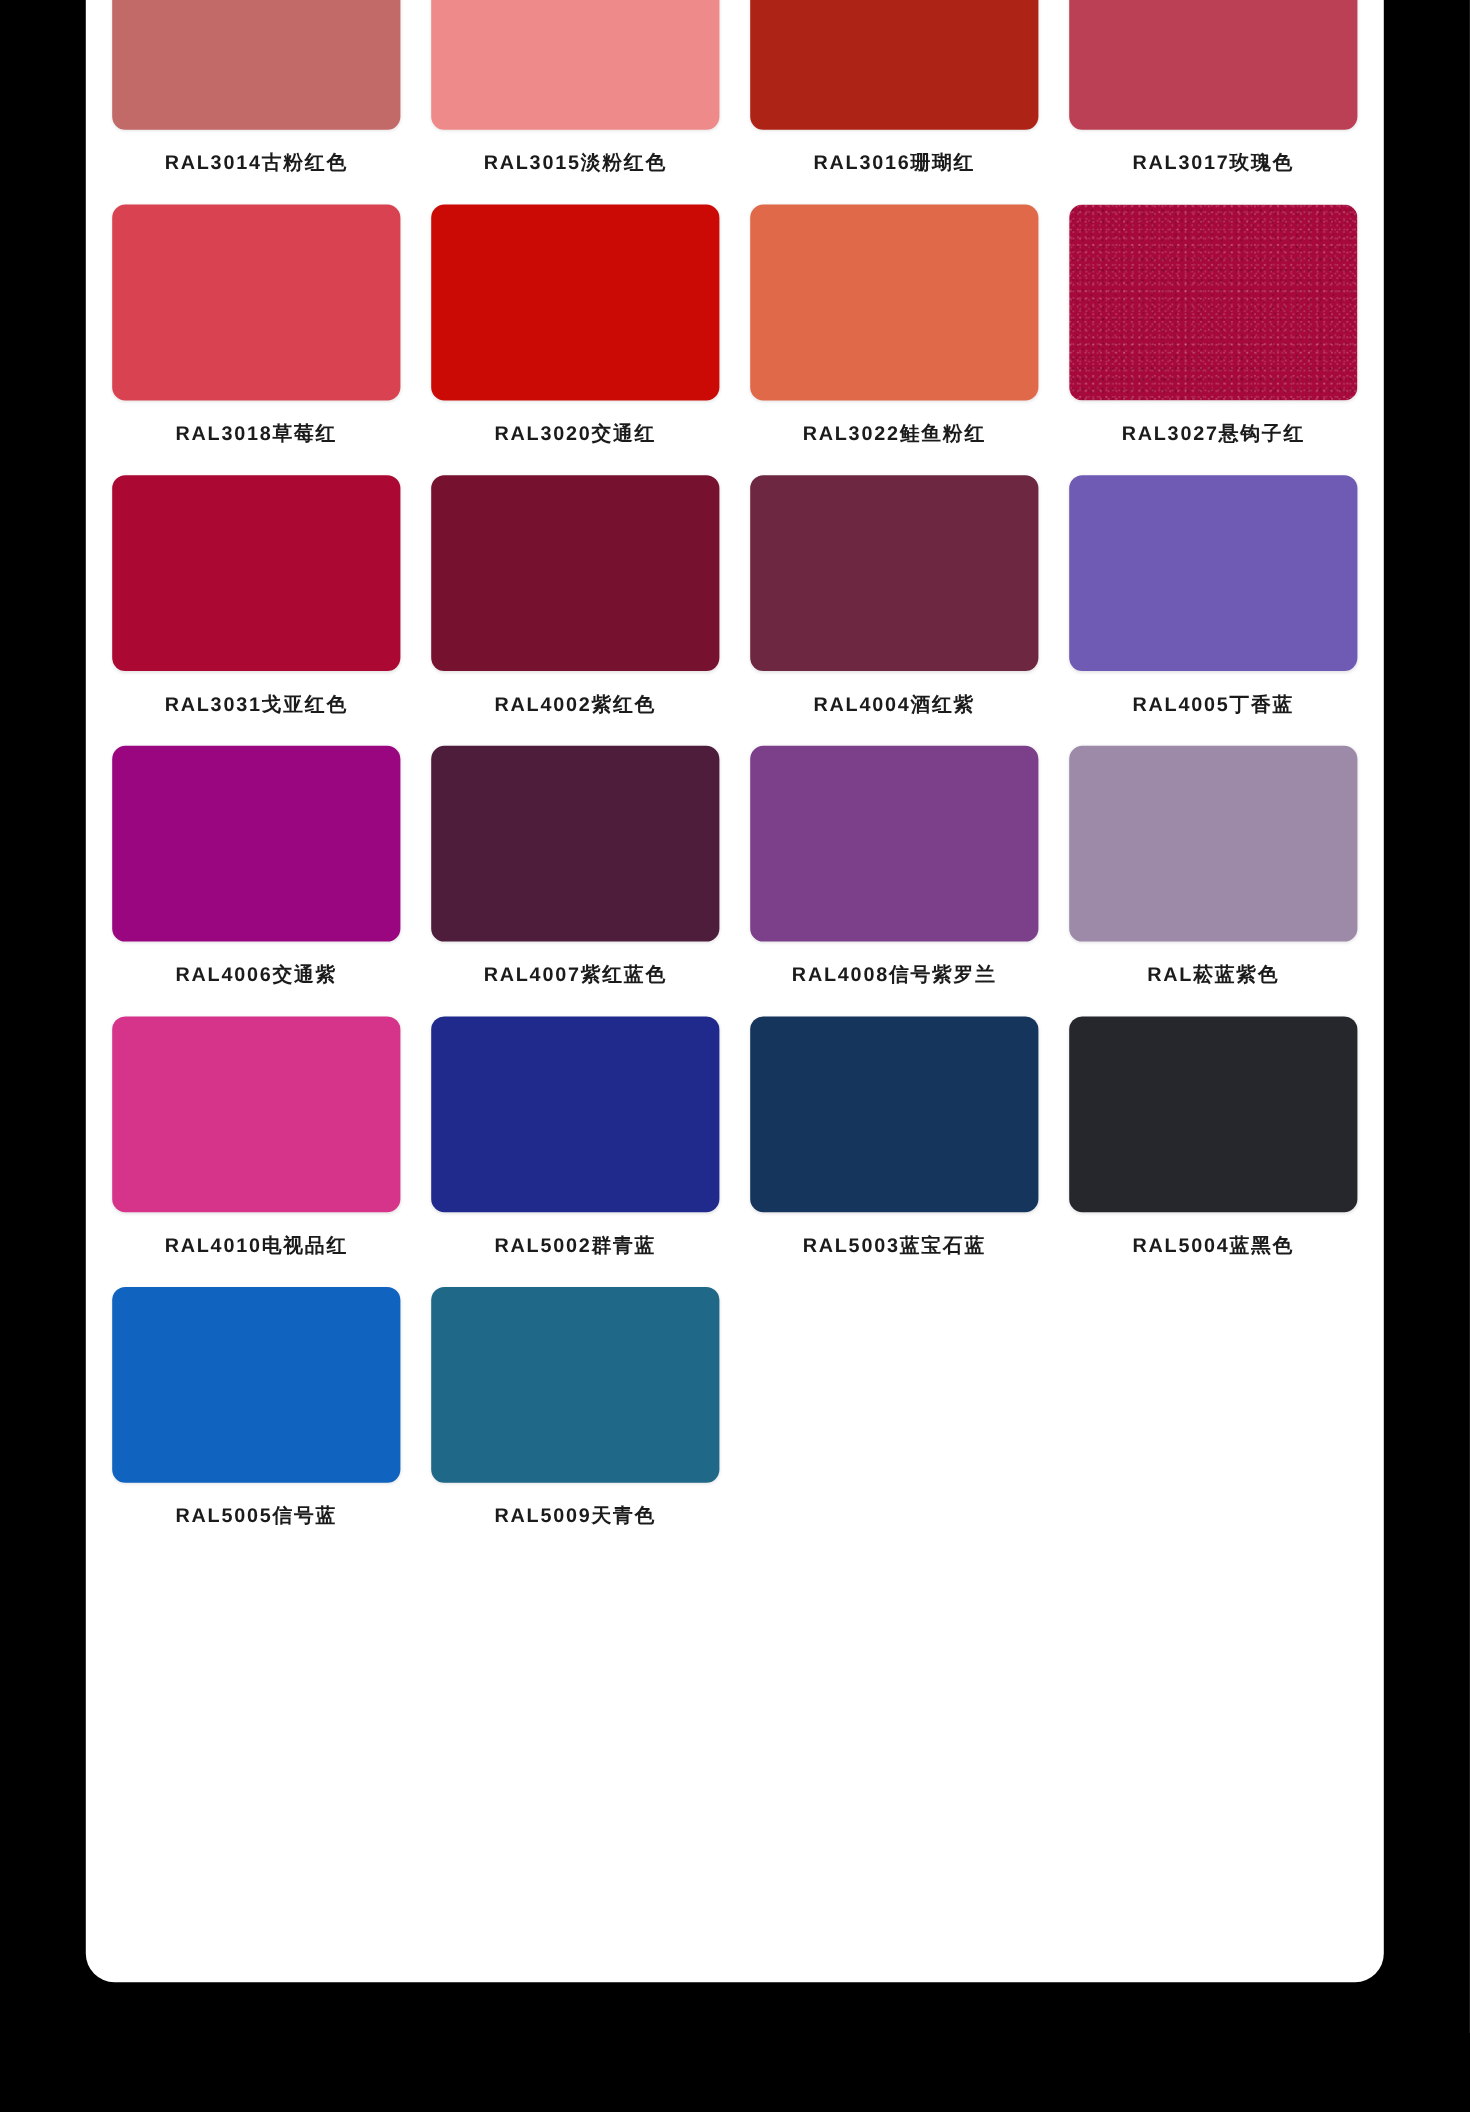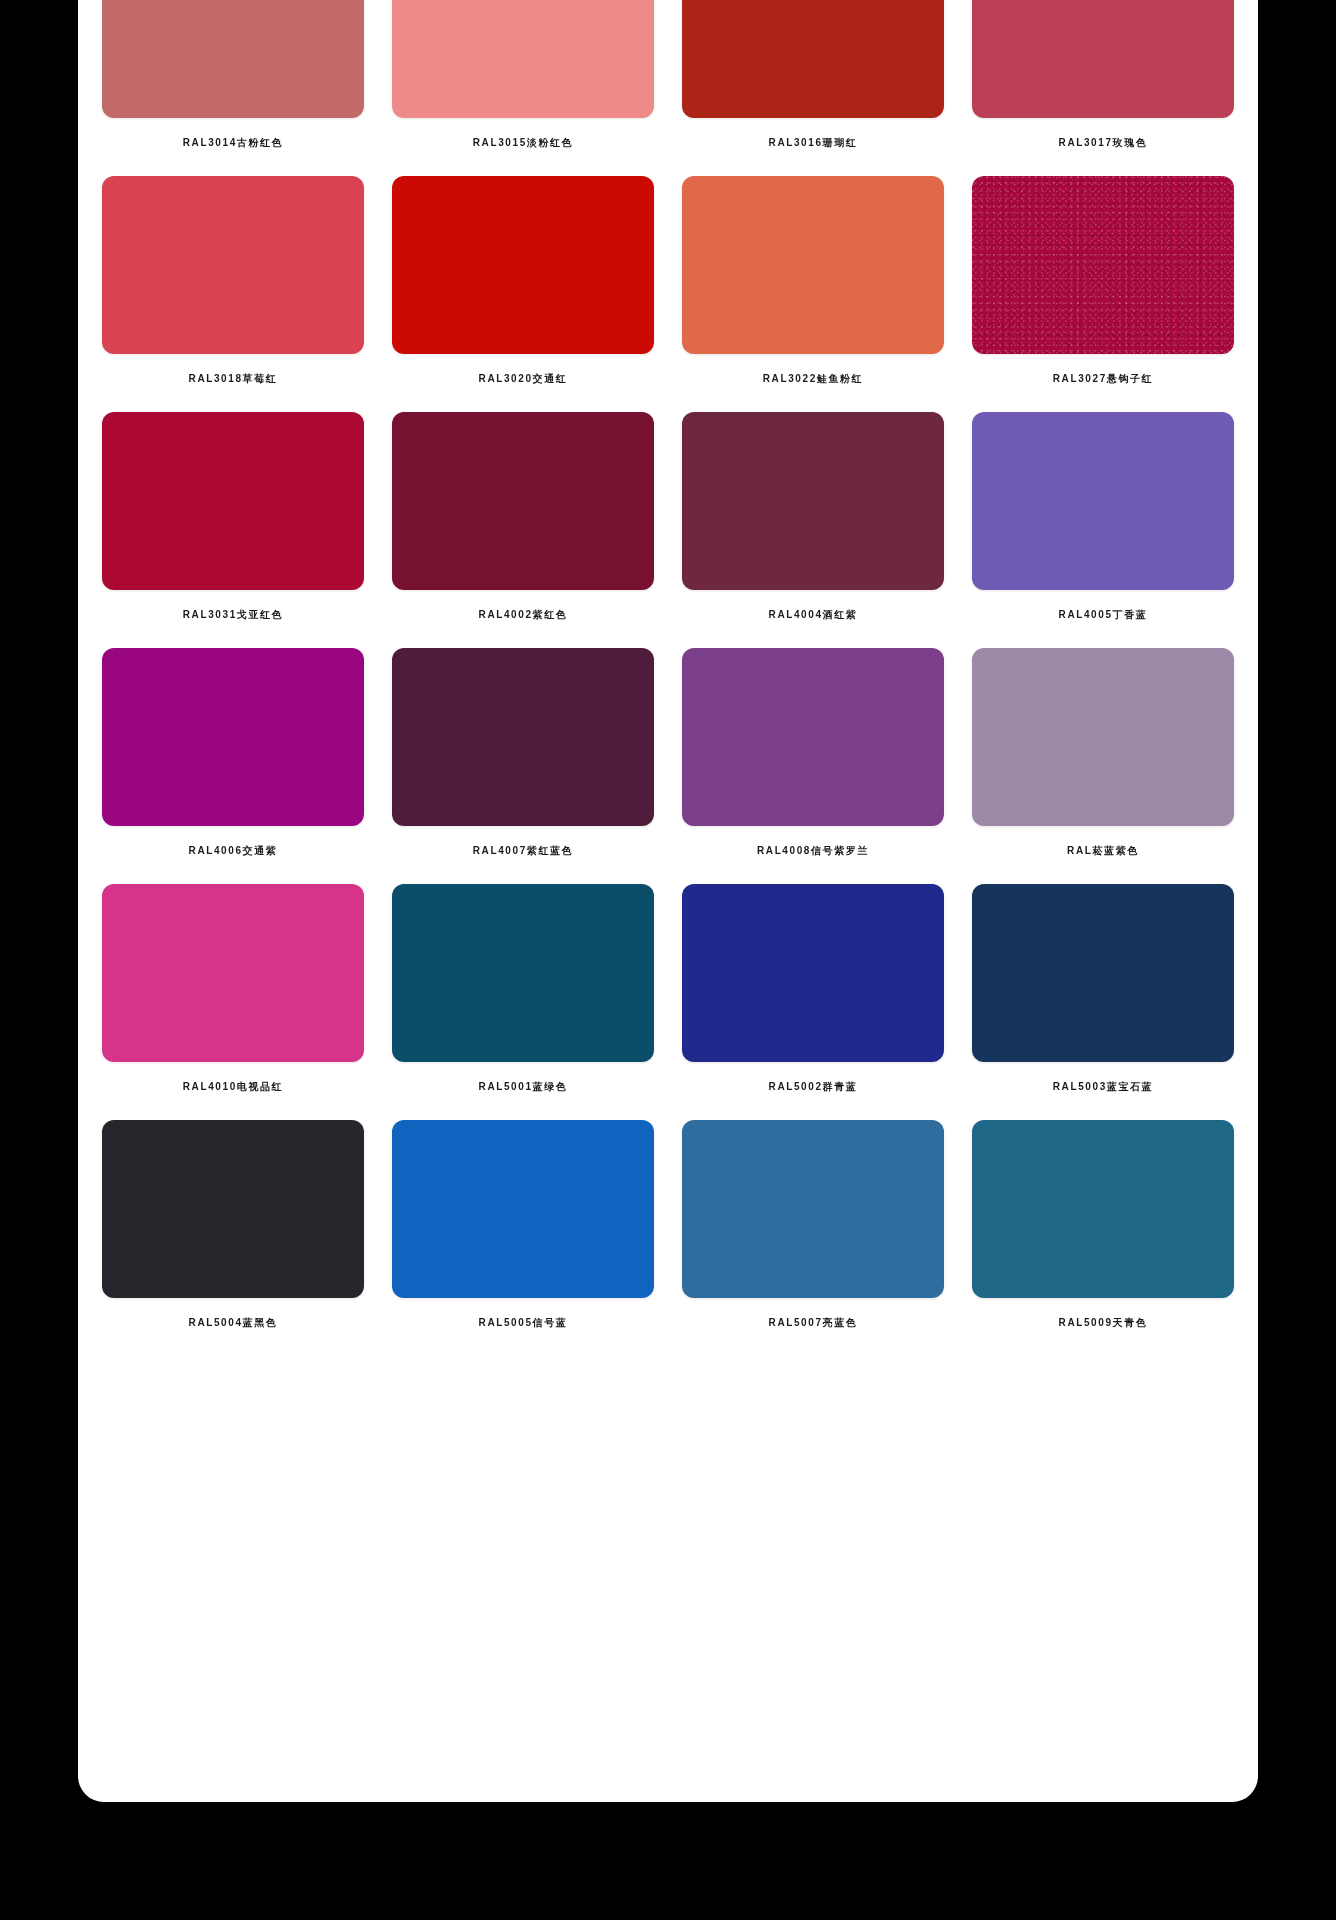--- a/index.html
+++ b/index.html
@@ -60,21 +60,21 @@
     max-width: 265px;
     height: 178px;
     border-radius: 12px;
     box-shadow: 0 1px 3px rgba(0,0,0,0.10);
   }
 
   
   .cell .label {
     margin-top: 18px;
     margin-bottom: 26px;
-    font-size: 10px;
+    font-size: 18px;
     font-weight: bold;
     letter-spacing: 1.6px;
     color: #1b1b1b;
     text-align: center;
     white-space: nowrap;
     font-family: "Liberation Sans", sans-serif;
   }
 
   
   .swatch.grainy {
@@ -156,42 +156,34 @@
         </div>
         <div class="cell">
           <div class="swatch" style="background-color: rgb(156, 138, 168);"></div>
           <div class="label">RAL菘蓝紫色</div>
         </div>
         <div class="cell">
           <div class="swatch" style="background-color: rgb(214, 52, 139);"></div>
           <div class="label">RAL4010电视品红</div>
         </div>
         <div class="cell">
-          <div class="swatch" style="background-color: rgb(12, 78, 105);"></div>
-          <div class="label">RAL5001蓝绿色</div>
-        </div>
-        <div class="cell">
           <div class="swatch" style="background-color: rgb(31, 42, 140);"></div>
           <div class="label">RAL5002群青蓝</div>
         </div>
         <div class="cell">
           <div class="swatch" style="background-color: rgb(22, 53, 92);"></div>
           <div class="label">RAL5003蓝宝石蓝</div>
         </div>
         <div class="cell">
           <div class="swatch" style="background-color: rgb(37, 39, 44);"></div>
           <div class="label">RAL5004蓝黑色</div>
         </div>
         <div class="cell">
           <div class="swatch" style="background-color: rgb(16, 99, 190);"></div>
           <div class="label">RAL5005信号蓝</div>
         </div>
         <div class="cell">
-          <div class="swatch" style="background-color: rgb(46, 109, 158);"></div>
-          <div class="label">RAL5007亮蓝色</div>
-        </div>
-        <div class="cell">
           <div class="swatch" style="background-color: rgb(31, 104, 136);"></div>
           <div class="label">RAL5009天青色</div>
         </div>
       </div>
   </div>
 </div>
 
 </body></html>

